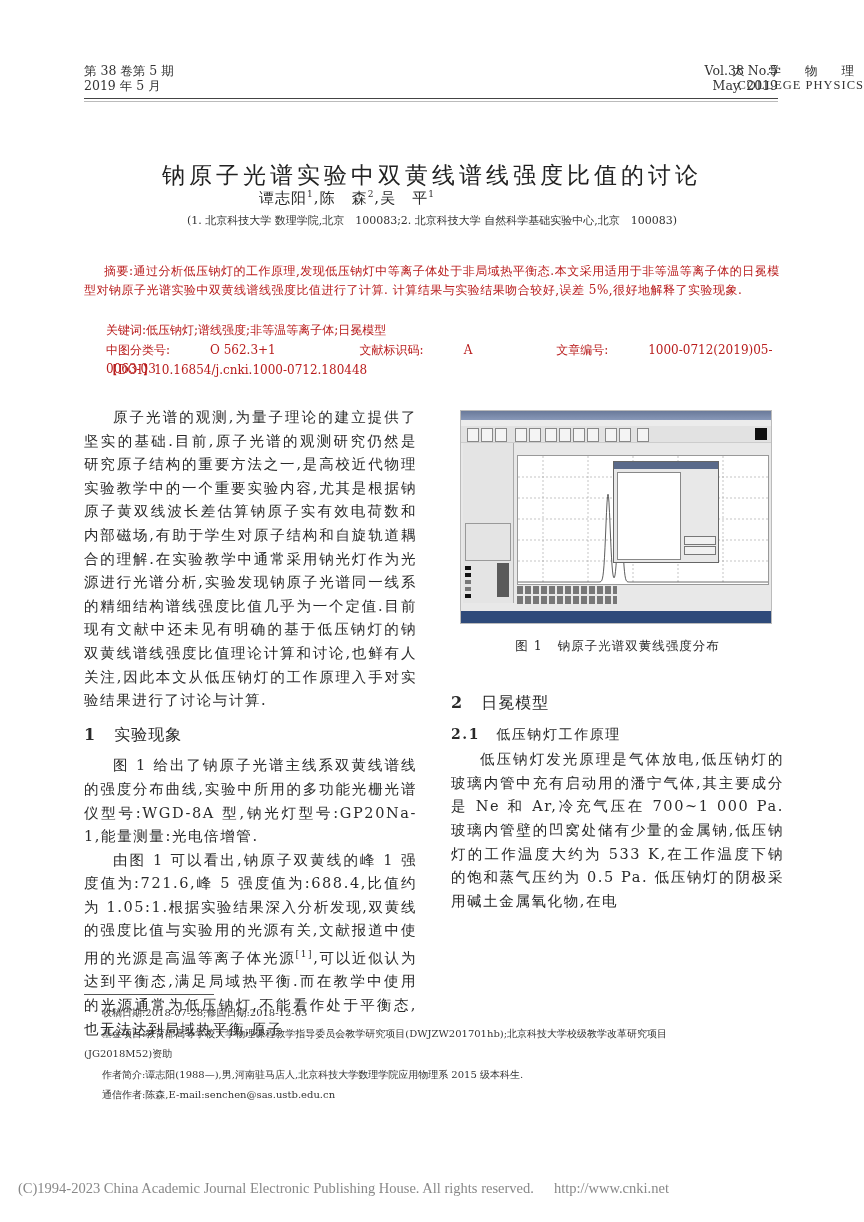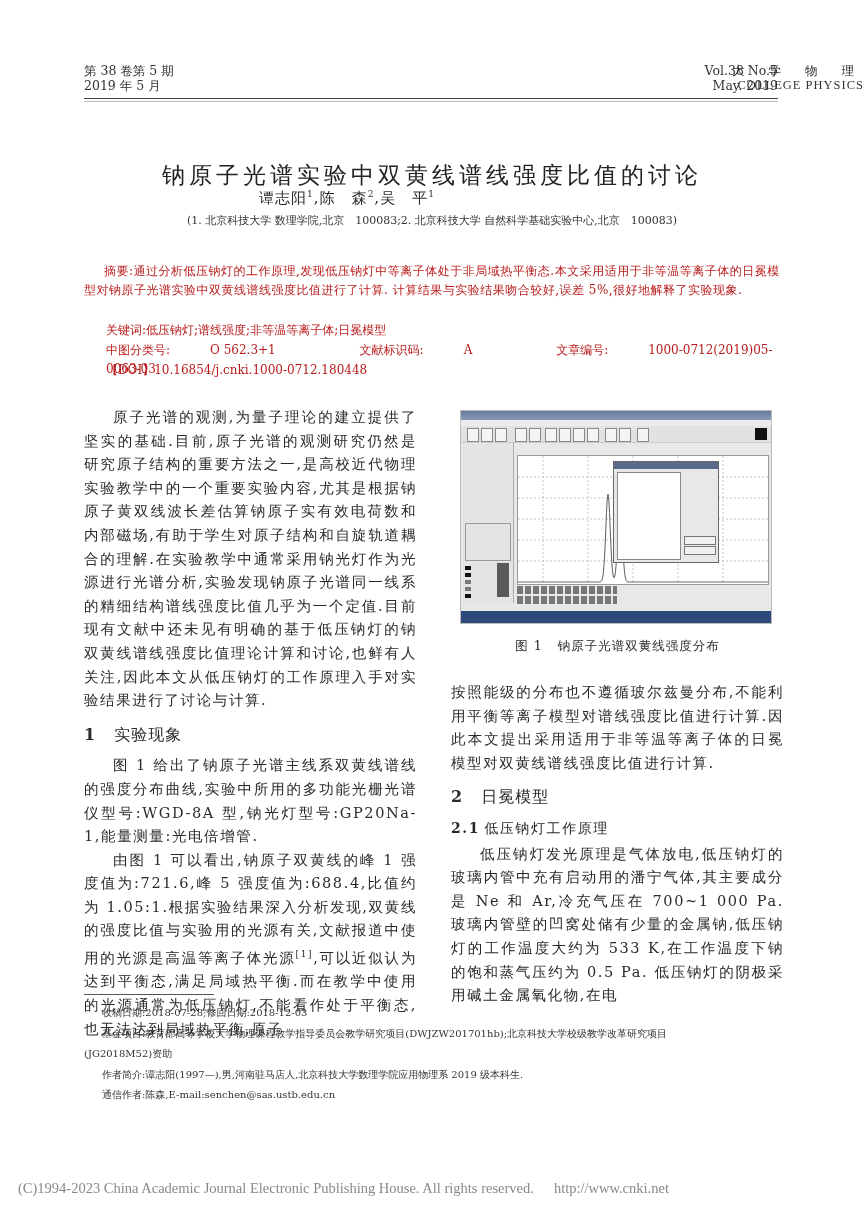--- a/index.html
+++ b/index.html
@@ -26,21 +26,21 @@
   .cls { top: 341px; left: 106px; }
   .cls span { margin-right: 40px; }
   .doi { top: 361px; left: 106px; }
 
   .col { font-size: 14.5px; line-height: 23.6px; color: #2a2a2a; letter-spacing: 1.6px; text-align: justify; }
   .col-left { left: 84px; width: 333px; top: 406px; }
   .para { text-indent: 2em; margin: 0; }
   .sec-head { font-size: 16px; margin: 10px 0 8px 0; letter-spacing: 1px; }
   .sec-head b { font-family: "DejaVu Serif", serif; margin-right: 18px; }
   .sub-head { font-size: 14px; margin: 8px 0 2px 0; }
-  .sub-head b { margin-right: 4px; }
+  .sub-head b { margin-right: 16px; }
   .col-right { left: 451px; width: 333px; top: 681px; }
 
   .figure { left: 460px; top: 410px; width: 310px; height: 212px; background: #e8e8e8; border: 1px solid #bbb; }
   .fig-title { left: 0; top: 0; width: 310px; height: 9px; background: linear-gradient(#6a7a9a, #8898b8); }
   .fig-menu { left: 0; top: 9px; width: 310px; height: 6px; background: #ececec; }
   .fig-toolbar { left: 0; top: 15px; width: 310px; height: 16px; background: #e2e2e2; border-bottom: 1px solid #ccc; }
   .tb-btn { position: absolute; top: 2px; width: 10px; height: 12px; border: 1px solid #888; background: #f4f4f4; }
   .fig-logo { right: 4px; top: 17px; width: 12px; height: 12px; background: #111; }
   .fig-left { left: 2px; top: 32px; width: 50px; height: 160px; background: #e4e4e4; border-right: 1px solid #aaa; }
   .fig-plot { left: 56px; top: 44px; width: 250px; height: 128px; background: #fff; border: 1px solid #999; }
@@ -160,34 +160,33 @@
     <div style="height:8px;background:repeating-linear-gradient(90deg,#777 0 6px,#e8e8e8 6px 8px);margin-bottom:2px;"></div>
     <div style="height:8px;background:repeating-linear-gradient(90deg,#777 0 6px,#e8e8e8 6px 8px);"></div>
   </div>
   <div class="abs fig-taskbar"></div>
 </div>
 <div class="abs caption">
   <span>图 1</span>&nbsp;&nbsp;&nbsp;<span>钠原子光谱双黄线强度分布</span>
 </div>
 
 <div class="abs col col-right">
-  <p class="para" style="text-indent:0">按照能级的分布也不遵循玻尔兹曼分布,不能利用平衡等离子模型对谱线强度比值进行计算.因此本文提出采用适用于非等温等离子体的日冕模型对双黄线谱线强度比值进行计算.</p>
   <div class="sec-head">
     <b>2</b><span>日冕模型</span>
   </div>
   <div class="sub-head">
     <b>2.1</b><span>低压钠灯工作原理</span>
   </div>
   <p class="para">低压钠灯发光原理是气体放电,低压钠灯的玻璃内管中充有启动用的潘宁气体,其主要成分是 Ne 和 Ar,冷充气压在 700~1 000 Pa. 玻璃内管壁的凹窝处储有少量的金属钠,低压钠灯的工作温度大约为 533 K,在工作温度下钠的饱和蒸气压约为 0.5 Pa. 低压钠灯的阴极采用碱土金属氧化物,在电</p>
 </div>
 
 <div class="abs foot-rule"></div>
 <div class="abs foot">
   <p>收稿日期:2018-07-28;修回日期:2018-12-03</p>
   <p>基金项目:教育部高等学校大学物理课程教学指导委员会教学研究项目(DWJZW201701hb);北京科技大学校级教学改革研究项目</p>
   <p class="noind">(JG2018M52)资助</p>
-  <p>作者简介:谭志阳(1997—),男,河南驻马店人,北京科技大学数理学院应用物理系 2019 级本科生.</p>
+  <p>作者简介:谭志阳(1988—),男,河南驻马店人,北京科技大学数理学院应用物理系 2015 级本科生.</p>
   <p>通信作者:陈森,E-mail:senchen@sas.ustb.edu.cn</p>
 </div>
 
 <div class="abs copyright">
   <span>(C)1994-2023 China Academic Journal Electronic Publishing House. All rights reserved.</span><span class="url">http://www.cnki.net</span>
 </div>
 
 </body></html>

